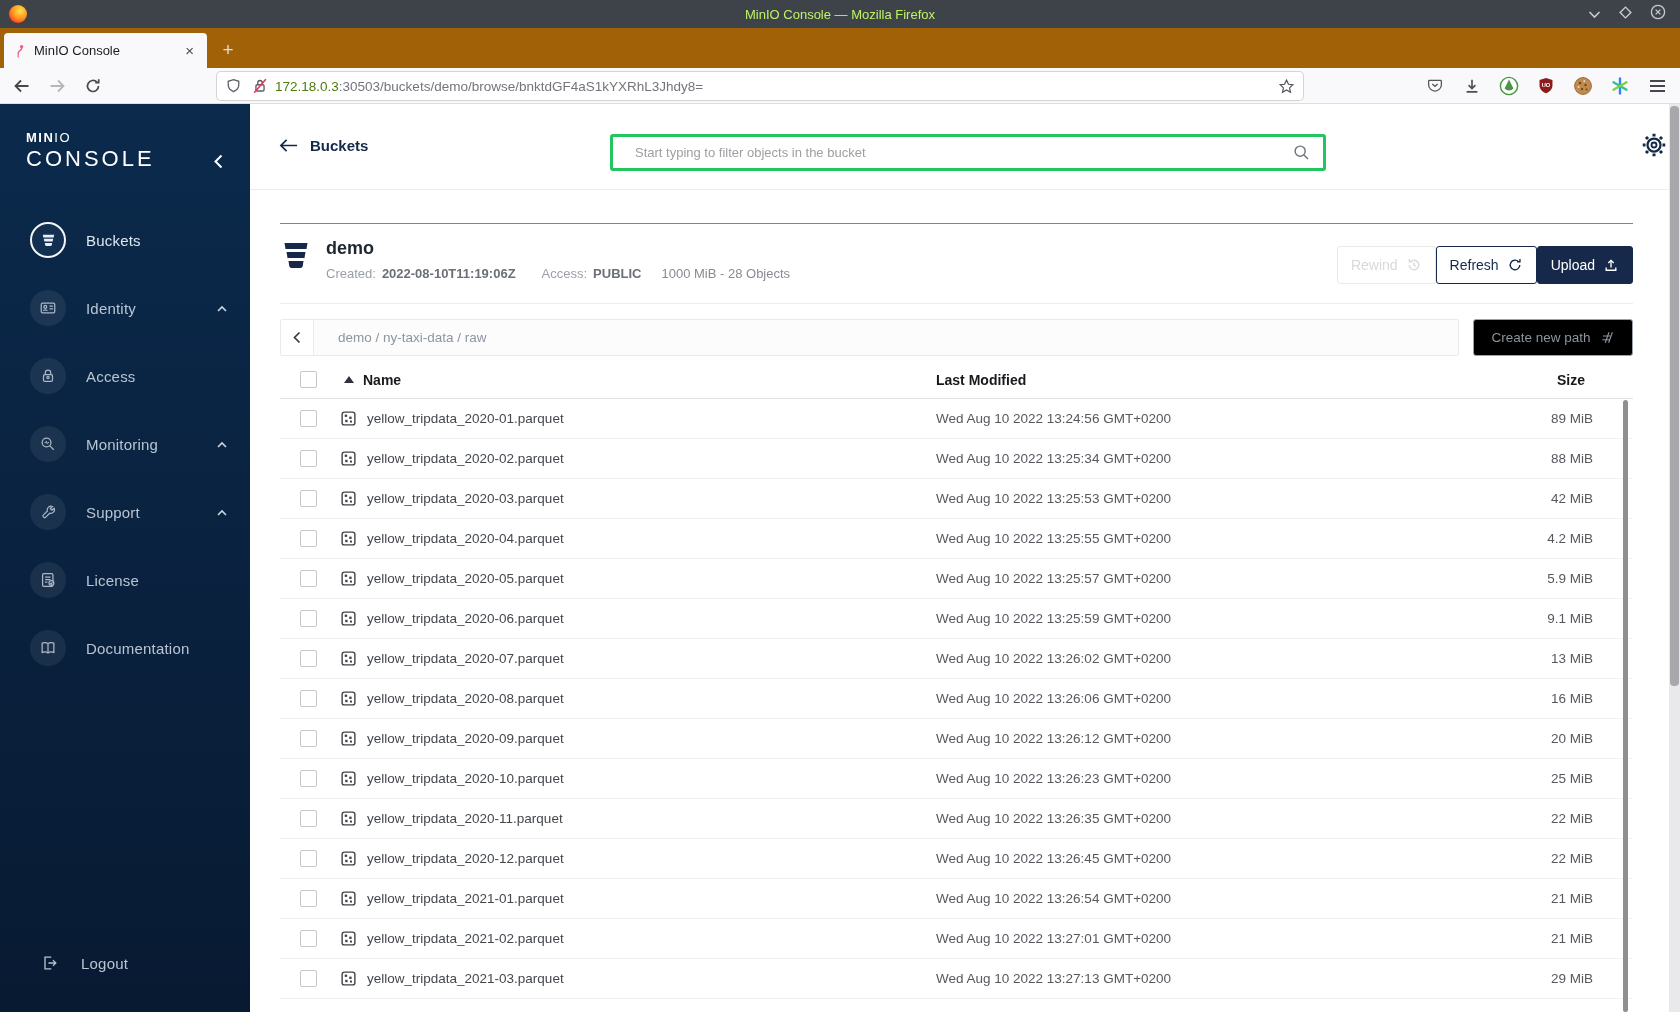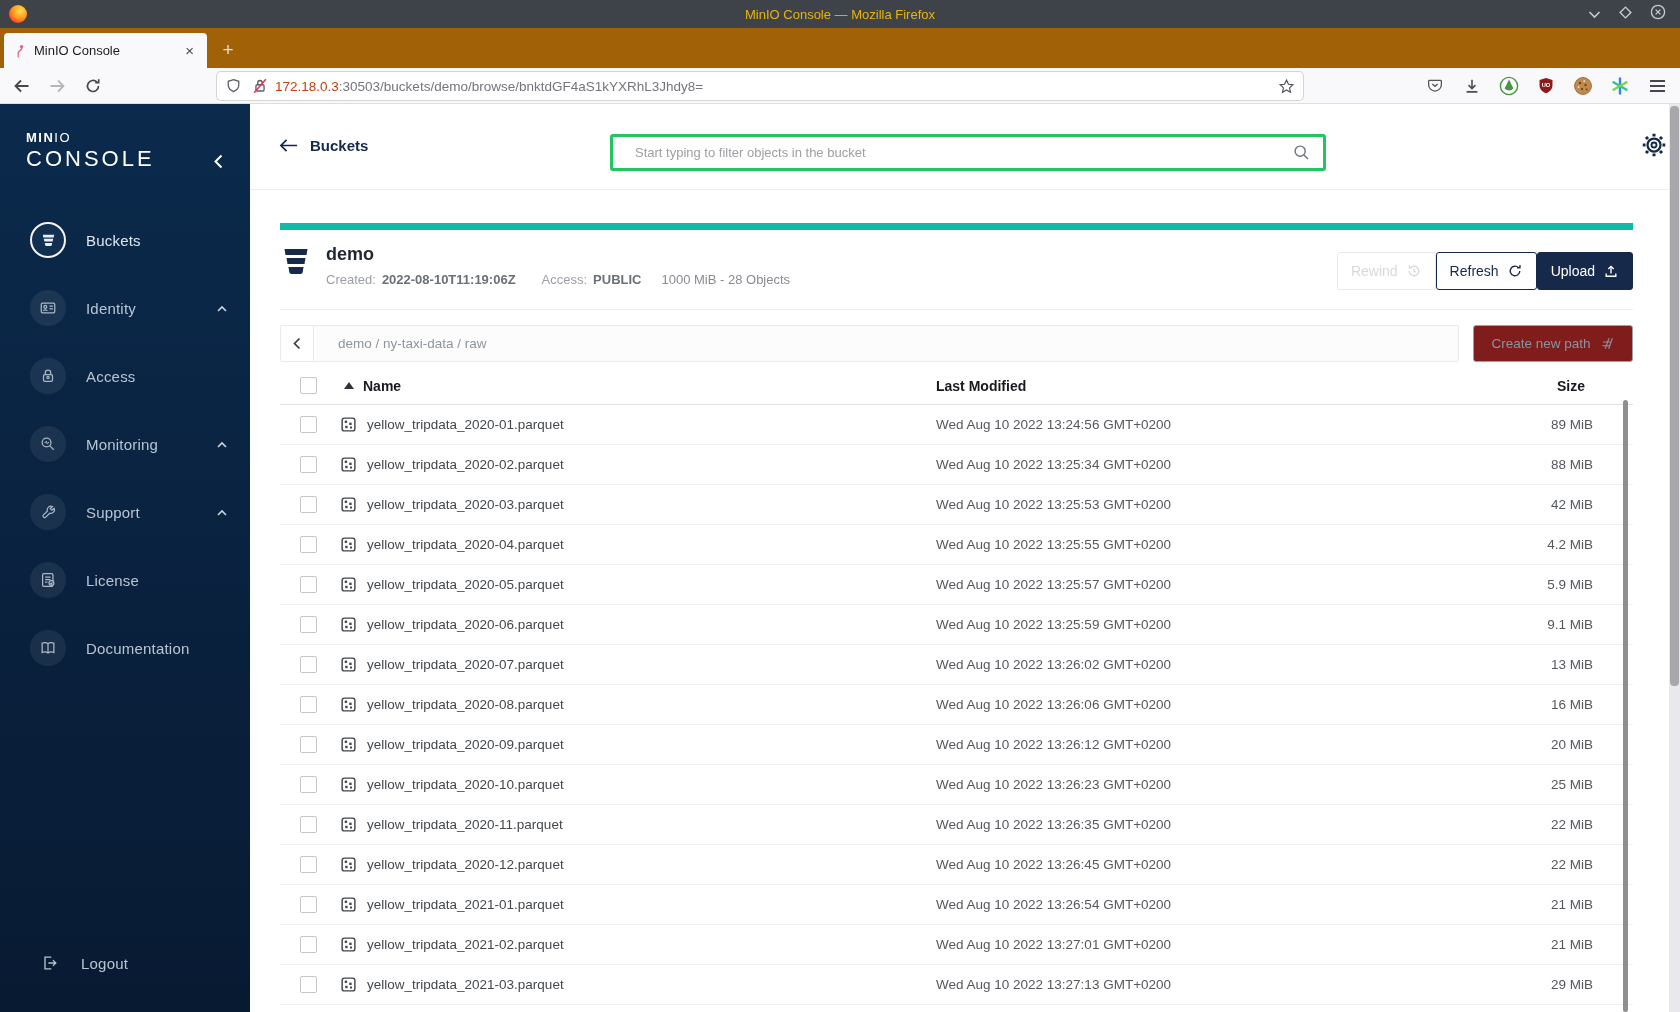--- a/index.html
+++ b/index.html
@@ -2,37 +2,37 @@
 <html><head>
 <meta charset="utf-8">
 <style>
   * { margin:0; padding:0; box-sizing:border-box; }
   html,body { width:1680px; height:1012px; overflow:hidden; font-family:"Liberation Sans", sans-serif; background:#fff; }
 
   
   .titlebar { height:28px; background:#3e434a; position:relative; display:flex; align-items:center; }
   .fx-logo { width:18px; height:18px; border-radius:50%; margin-left:9px;
     background:radial-gradient(circle at 62% 32%, #ffe14d, #ff9a1f 45%, #ff4f1f 72%, #d6356f 96%); }
-  .win-title { position:absolute; left:0; right:0; text-align:center; color:#eab308; font-size:13px; }
+  .win-title { position:absolute; left:0; right:0; text-align:center; color:#bef264; font-size:13px; }
   .win-controls { position:absolute; right:14px; top:0; height:28px; display:flex; align-items:center; gap:18px; }
 
   .tabbar { height:40px; background:#a16207; display:flex; align-items:flex-end; }
   .tab { margin-left:4px; width:203px; height:35px; background:#f9f9fb; border-radius:4px 4px 0 0;
     display:flex; align-items:center; padding:0 9px; }
   .tab-title { flex:1; font-size:13px; color:#1b1b1f; margin-left:8px; white-space:nowrap; overflow:hidden; }
   .tab-close { color:#4c4d52; font-size:15px; line-height:1; padding:2px 4px; border-radius:3px; }
   .newtab { width:30px; height:30px; margin:0 0 3px 6px; display:flex; align-items:center; justify-content:center;
     color:#dcdde0; font-size:19px; font-weight:300; }
 
   .navbar { height:36px; background:#f9f9fb; border-bottom:1px solid #dedee2; display:flex; align-items:center; position:relative; }
   .nav-btn { width:30px; height:28px; display:flex; align-items:center; justify-content:center; margin-left:6px; }
   .urlbar { position:absolute; left:217px; width:1086px; height:28px; top:4px; background:#fff; border-radius:4px;
     box-shadow:0 0 0 1px #d4d4d8; display:flex; align-items:center; padding:0 8px; }
   .url-text { flex:1; font-size:13.5px; margin-left:6px; white-space:nowrap; overflow:hidden; }
-  .url-domain { color:#c2410c; }
+  .url-domain { color:#4d7c0f; }
   .url-rest { color:#74747c; }
   .browser-actions { position:absolute; right:12px; display:flex; align-items:center; gap:15px; }
   .browser-actions > div { width:22px; height:22px; display:flex; align-items:center; justify-content:center; }
 
   
   .app { display:flex; height:908px; position:relative; }
 
   .sidebar { width:250px; flex:0 0 250px; background:linear-gradient(180deg,#0b2a4c 0%,#081a32 100%); position:relative; }
   .logo-block { padding:26px 0 0 26px; color:#fff; }
   .logo-line1 { font-size:13px; letter-spacing:1.5px; color:#fff; }
@@ -56,42 +56,42 @@
   .main { flex:1; background:#fff; position:relative; overflow:hidden; }
   .main-header { height:86px; position:relative; border-bottom:1px solid #ededee; }
   .back-group { position:absolute; left:29px; top:33px; display:flex; align-items:center; gap:12px; }
   .back-label { font-size:15px; font-weight:600; color:#14294a; }
   .search-box { position:absolute; left:360px; top:30px; width:716px; height:37px; border:3px solid #22c55e;
     border-radius:3px; display:flex; align-items:center; padding:0 12px 0 22px; background:#fff; }
   .search-box input { flex:1; border:none; outline:none; font-size:13px; color:#333; font-family:"Liberation Sans",sans-serif; background:transparent; }
   .search-box input::placeholder { color:#9e9ea3; }
   .header-gear { position:absolute; right:11px; top:26px; width:30px; height:30px; }
 
-  .panel { margin:33px 47px 4px 30px; border-top:7px solid #14b8a6; }
+  .panel { margin:33px 47px 4px 30px; border-top:1px solid #14b8a6; }
   .bucket-head { display:flex; align-items:flex-start; padding:14px 0 0 2px; height:80px; border-bottom:1px solid #ececee; }
   .bucket-icon { width:28px; height:30px; margin-top:3px; }
   .bucket-text { margin-left:16px; }
   .bucket-title { font-size:18px; font-weight:700; color:#1e2630; }
   .bucket-meta { margin-top:7px; font-size:13px; color:#9b9fa6; display:flex; align-items:center; }
   .bucket-meta .val { font-weight:700; color:#6b7077; margin-left:6px; }
   .bucket-meta .gap { width:26px; }
   .bucket-meta .summary { color:#878b92; }
   .head-buttons { margin-left:auto; display:flex; margin-top:8px; }
   .btn { height:38px; border-radius:3px; font-size:14px; display:flex; align-items:center; justify-content:center;
     gap:8px; padding:0 13px; background:#fff; font-family:"Liberation Sans",sans-serif; }
   .btn-rewind { border:1px solid #e9e9ea; color:#d9d9db; }
   .btn-refresh { border:1px solid #16294b; color:#16294b; }
   .btn-upload { border:1px solid #16294b; background:#16294b; color:#fff; }
 
   .pathrow { display:flex; margin-top:15px; height:37px; gap:14px; }
   .crumb-box { flex:1; display:flex; border:1px solid #eaeaeb; border-radius:2px; overflow:hidden; }
   .crumb-back { width:33px; border-right:1px solid #eaeaeb; display:flex; align-items:center; justify-content:center; background:#fff; }
   .crumb-path { flex:1; display:flex; align-items:center; padding-left:24px; font-size:13.5px; color:#8d959d; background:#fcfcfd; }
   .btn-createpath { width:160px; border:1px solid #9aa1a8; border-radius:3px; color:#8b949c; font-size:13.5px;
-    display:flex; align-items:center; justify-content:center; gap:9px; background:#7f1d1d; }
+    display:flex; align-items:center; justify-content:center; gap:9px; background:#000000; }
 
   .obj-table { margin-top:5px; }
   .thead { display:flex; align-items:center; height:38px; border-bottom:1px solid #e1e1e4;
     font-size:14px; font-weight:700; color:#17191d; }
   .col-check { width:56px; display:flex; justify-content:center; align-items:center; flex:0 0 56px; }
   .col-name { flex:1; display:flex; align-items:center; }
   .col-mod { width:475px; flex:0 0 475px; }
   .col-size { width:222px; flex:0 0 222px; text-align:right; padding-right:40px; }
   .thead .col-size { padding-right:48px; }
   .sort-tri { width:0; height:0; border-left:5px solid transparent; border-right:5px solid transparent;

